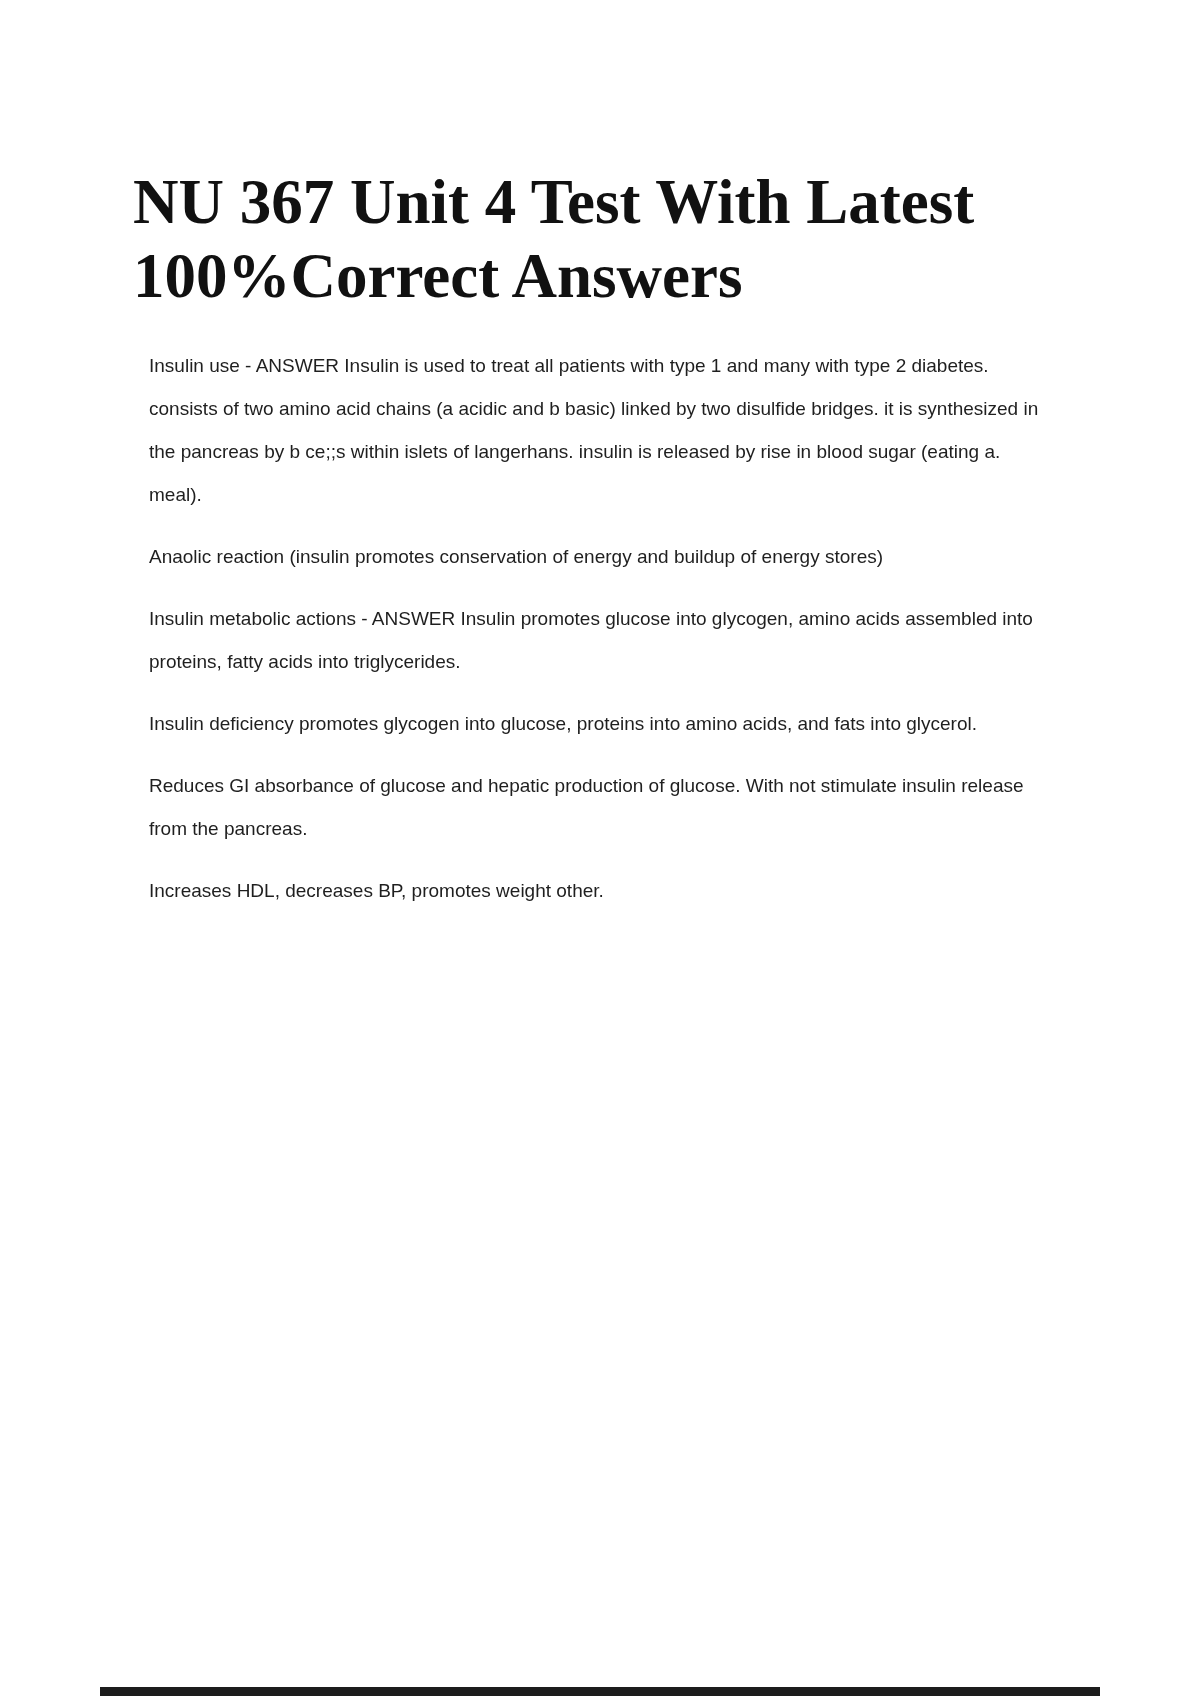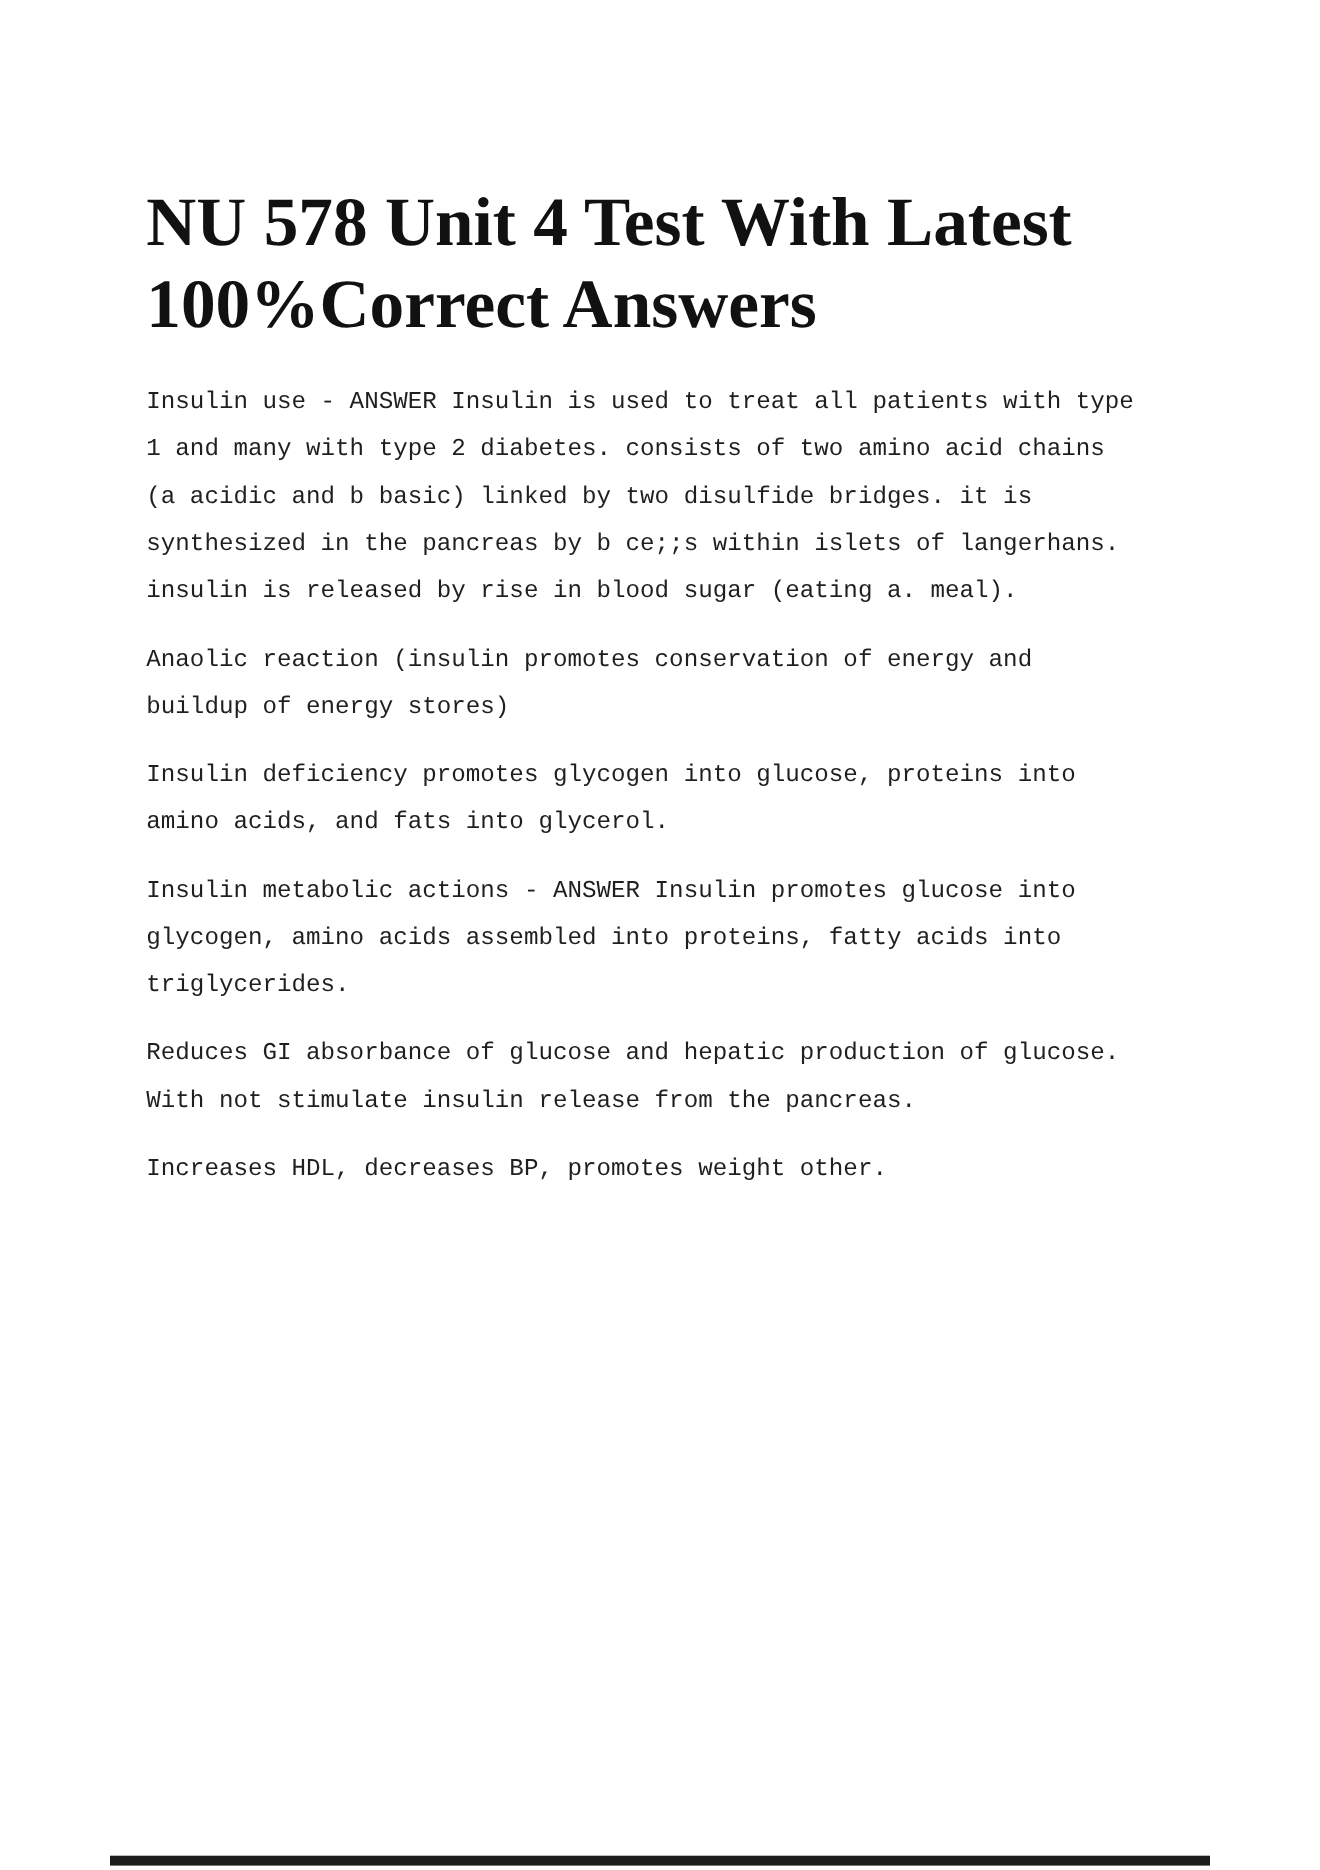--- a/index.html
+++ b/index.html
@@ -24,45 +24,45 @@
   .doc-title {
     margin: 165px 0 30px 0;
     font-family: "Liberation Serif", "DejaVu Serif", serif;
     font-weight: 700;
     font-size: 63px;
     line-height: 1.18;
     color: #111111;
     letter-spacing: 0px;
   }
   .doc-body p {
-    margin: 0 0 19px 0;
-    font-family: Liberation Mono, monospace;
-    font-size: 22px;
+    margin: 0 0 19px 16px;
+    font-family: Liberation Sans, sans-serif;
+    font-size: 19px;
     line-height: 43px;
     color: #1f1f1f;
     font-weight: 400;
   }
   .footer-bar {
     position: absolute;
     left: 100px;
     right: 100px;
     bottom: 4px;
     height: 9px;
     background: #1c1c1c;
   }
 </style>
 </head>
 <body>
 
 <div class="page">
   <div class="content">
-    <h1 class="doc-title">NU 578 Unit 4 Test With Latest 100%Correct Answers</h1>
+    <h1 class="doc-title">NU 367 Unit 4 Test With Latest 100%Correct Answers</h1>
     <div class="doc-body">
       <p>Insulin use - ANSWER Insulin is used to treat all patients with type 1 and many with type 2 diabetes. consists of two amino acid chains (a acidic and b basic) linked by two disulfide bridges. it is synthesized in the pancreas by b ce;;s within islets of langerhans. insulin is released by rise in blood sugar (eating a. meal).</p>
       <p>Anaolic reaction (insulin promotes conservation of energy and buildup of energy stores)</p>
+      <p>Insulin metabolic actions - ANSWER Insulin promotes glucose into glycogen, amino acids assembled into proteins, fatty acids into triglycerides.</p>
       <p>Insulin deficiency promotes glycogen into glucose, proteins into amino acids, and fats into glycerol.</p>
-      <p>Insulin metabolic actions - ANSWER Insulin promotes glucose into glycogen, amino acids assembled into proteins, fatty acids into triglycerides.</p>
       <p>Reduces GI absorbance of glucose and hepatic production of glucose. With not stimulate insulin release from the pancreas.</p>
       <p>Increases HDL, decreases BP, promotes weight other.</p>
     </div>
   </div>
   <div class="footer-bar"></div>
 </div>
 
 </body></html>

